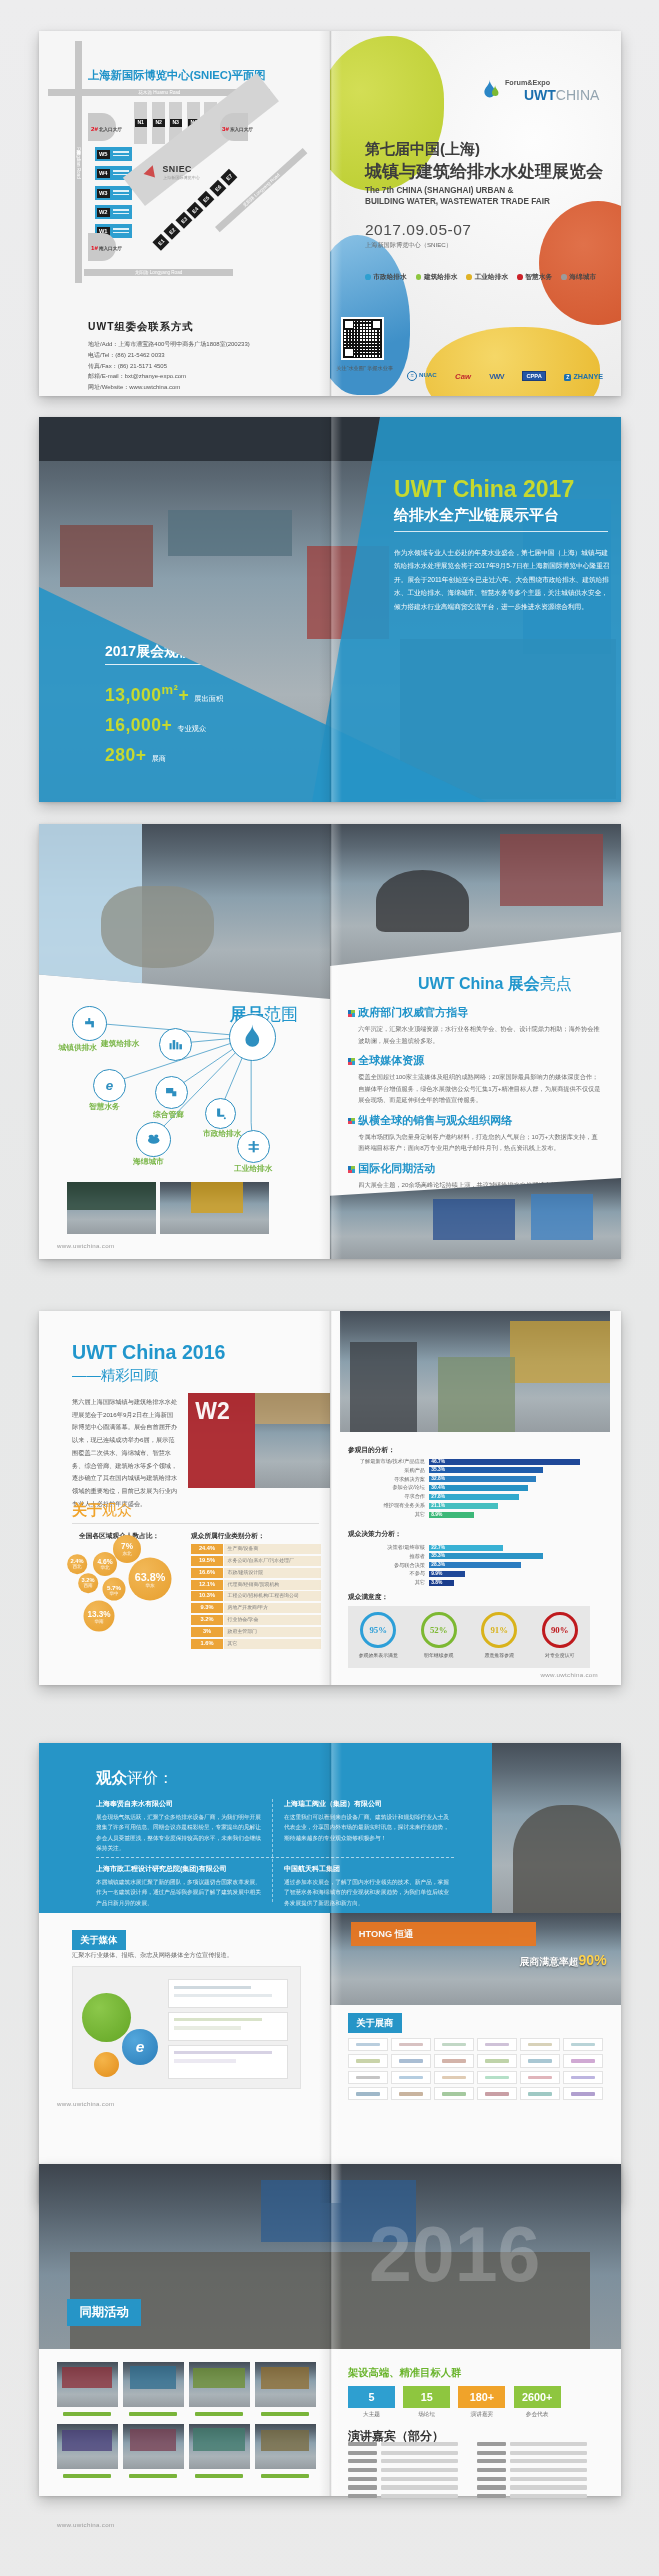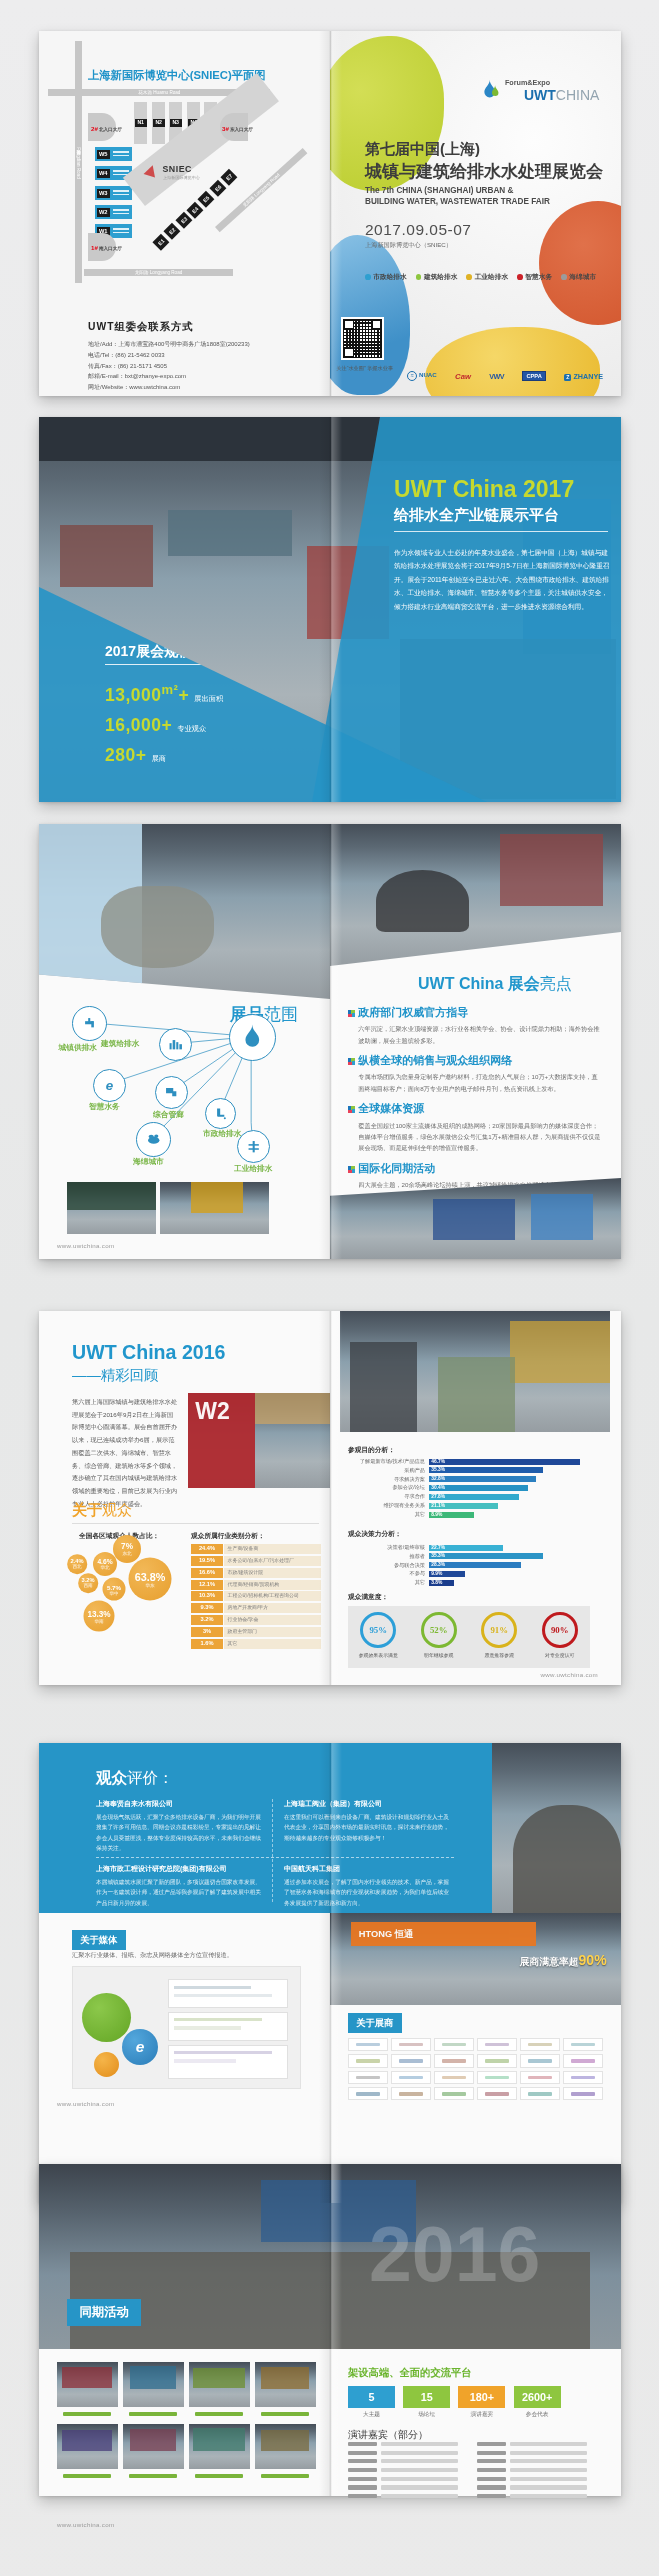--- a/index.html
+++ b/index.html
@@ -324,22 +324,22 @@
       </div>
     <div class="abs gray-sm" style="left:18px;top:418px;">www.uwtchina.com</div>
 
     <div class="abs photo" style="left:291px;top:0;width:291px;height:142px;clip-path:polygon(0 0,100% 0,100% 76%,0 100%);">
       <div class="blk" style="left:170px;top:10.3px;width:103px;height:72px;background:#8e4545;"></div>
       <div class="blk" style="left:46px;top:46px;width:93px;height:62px;background:#2e2e30;border-radius:50% 50% 10% 10%;"></div>
     </div>
     <div class="abs" style="left:379px;top:150px;font-size:16px;"><b class="cn-blue">UWT China 展会</b><span class="cn-blue" style="font-weight:normal;">亮点</span></div>
     <div class="abs" style="left:309px;top:181px;width:255px;">
       <div><span class="secicon"></span><span class="sectitle">政府部门权威官方指导</span><div class="sectext">六年沉淀，汇聚水业顶端资源；水行业各相关学会、协会、设计院鼎力相助；海外协会推波助澜，展会主题缤纷多彩。</div></div>
+      <div style="margin-top:7.2px;"><span class="secicon"></span><span class="sectitle">全球媒体资源</span><div class="sectext">覆盖全国超过100家主流媒体及组织的成熟网络；20家国际最具影响力的媒体深度合作；自媒体平台增值服务，绿色水展微信公众号汇集1万+精准目标人群，为展商提供不仅仅是展会现场、而是延伸到全年的增值宣传服务。</div></div>
       <div style="margin-top:7.2px;"><span class="secicon"></span><span class="sectitle">纵横全球的销售与观众组织网络</span><div class="sectext">专属市场团队为您量身定制客户邀约材料，打造您的人气展台；10万+大数据库支持，直面终端目标客户；面向8万专业用户的电子邮件月刊，热点资讯线上发布。</div></div>
-      <div style="margin-top:7.2px;"><span class="secicon"></span><span class="sectitle">全球媒体资源</span><div class="sectext">覆盖全国超过100家主流媒体及组织的成熟网络；20家国际最具影响力的媒体深度合作；自媒体平台增值服务，绿色水展微信公众号汇集1万+精准目标人群，为展商提供不仅仅是展会现场、而是延伸到全年的增值宣传服务。</div></div>
       <div style="margin-top:7.2px;"><span class="secicon"></span><span class="sectitle">国际化同期活动</span><div class="sectext">四大展会主题，20余场高峰论坛持续上演，共议城镇给排水水处理综合解决方案；年度新品发布平台，成为展示实力赢得市场优先关注的首选；参展企业展台活动与产品发布预告。</div></div>
     </div>
     <div class="abs photo" style="left:291px;top:354px;width:291px;height:81px;clip-path:polygon(0 22%,100% 0,100% 100%,0 100%);">
       <div class="blk" style="left:103px;top:20.6px;width:82px;height:41px;background:#274e8f;"></div>
       <div class="blk" style="left:201px;top:15.5px;width:62px;height:46px;background:#3b7fc2;"></div>
     </div>
   </div>
 
   <div class="spread" id="s4" style="top:1311px;height:374px;">
 
@@ -679,40 +679,40 @@
     <div class="abs photo" style="left:150px;top:260px;width:61px;height:45px;">
         <div class="blk" style="left:4.1px;top:4.1px;width:52px;height:23px;background:#3f7a6b;"></div>
       </div>
     <div class="pcap" style="left:156px;top:310px;width:48px;"></div>
     <div class="abs photo" style="left:216px;top:260px;width:61px;height:45px;">
         <div class="blk" style="left:6.2px;top:6.2px;width:48px;height:20.6px;background:#7a6b3f;"></div>
       </div>
     <div class="pcap" style="left:222px;top:310px;width:48px;"></div>
     <div class="abs gray-sm" style="left:18px;top:357px;">www.uwtchina.com</div>
 
-    <div class="abs" style="left:309px;top:202px;font-size:10.3px;font-weight:bold;color:#6ab42d;">架设高端、全面的交流平台</div>
+    <div class="abs" style="left:309px;top:202px;font-size:10.3px;font-weight:bold;color:#6ab42d;">架设高端、精准目标人群</div>
     <div class="abs" style="left:309px;top:222px;display:flex;gap:8.2px;">
       <div>
           <div class="s6box" style="background:#2e9fd0;">5</div>
           <div class="s6lab">大主题</div>
         </div>
       <div>
           <div class="s6box" style="background:#8ec63f;">15</div>
           <div class="s6lab">场论坛</div>
         </div>
       <div>
           <div class="s6box" style="background:#f0a32a;">180+</div>
           <div class="s6lab">演讲嘉宾</div>
         </div>
       <div>
           <div class="s6box" style="background:#8ec63f;">2600+</div>
           <div class="s6lab">参会代表</div>
         </div>
     </div>
-    <div class="abs" style="left:309px;top:264px;font-size:10px;font-weight:normal;color:#333;">演讲嘉宾（部分）</div>
+    <div class="abs" style="left:309px;top:264px;font-size:12px;font-weight:bold;color:#333;">演讲嘉宾（部分）</div>
     <div class="abs" style="left:309px;top:278px;">
       <div class="spline">
           <b></b>
           <i></i>
         </div>
       <div class="spline">
           <b></b>
           <i></i>
         </div>
       <div class="spline">

